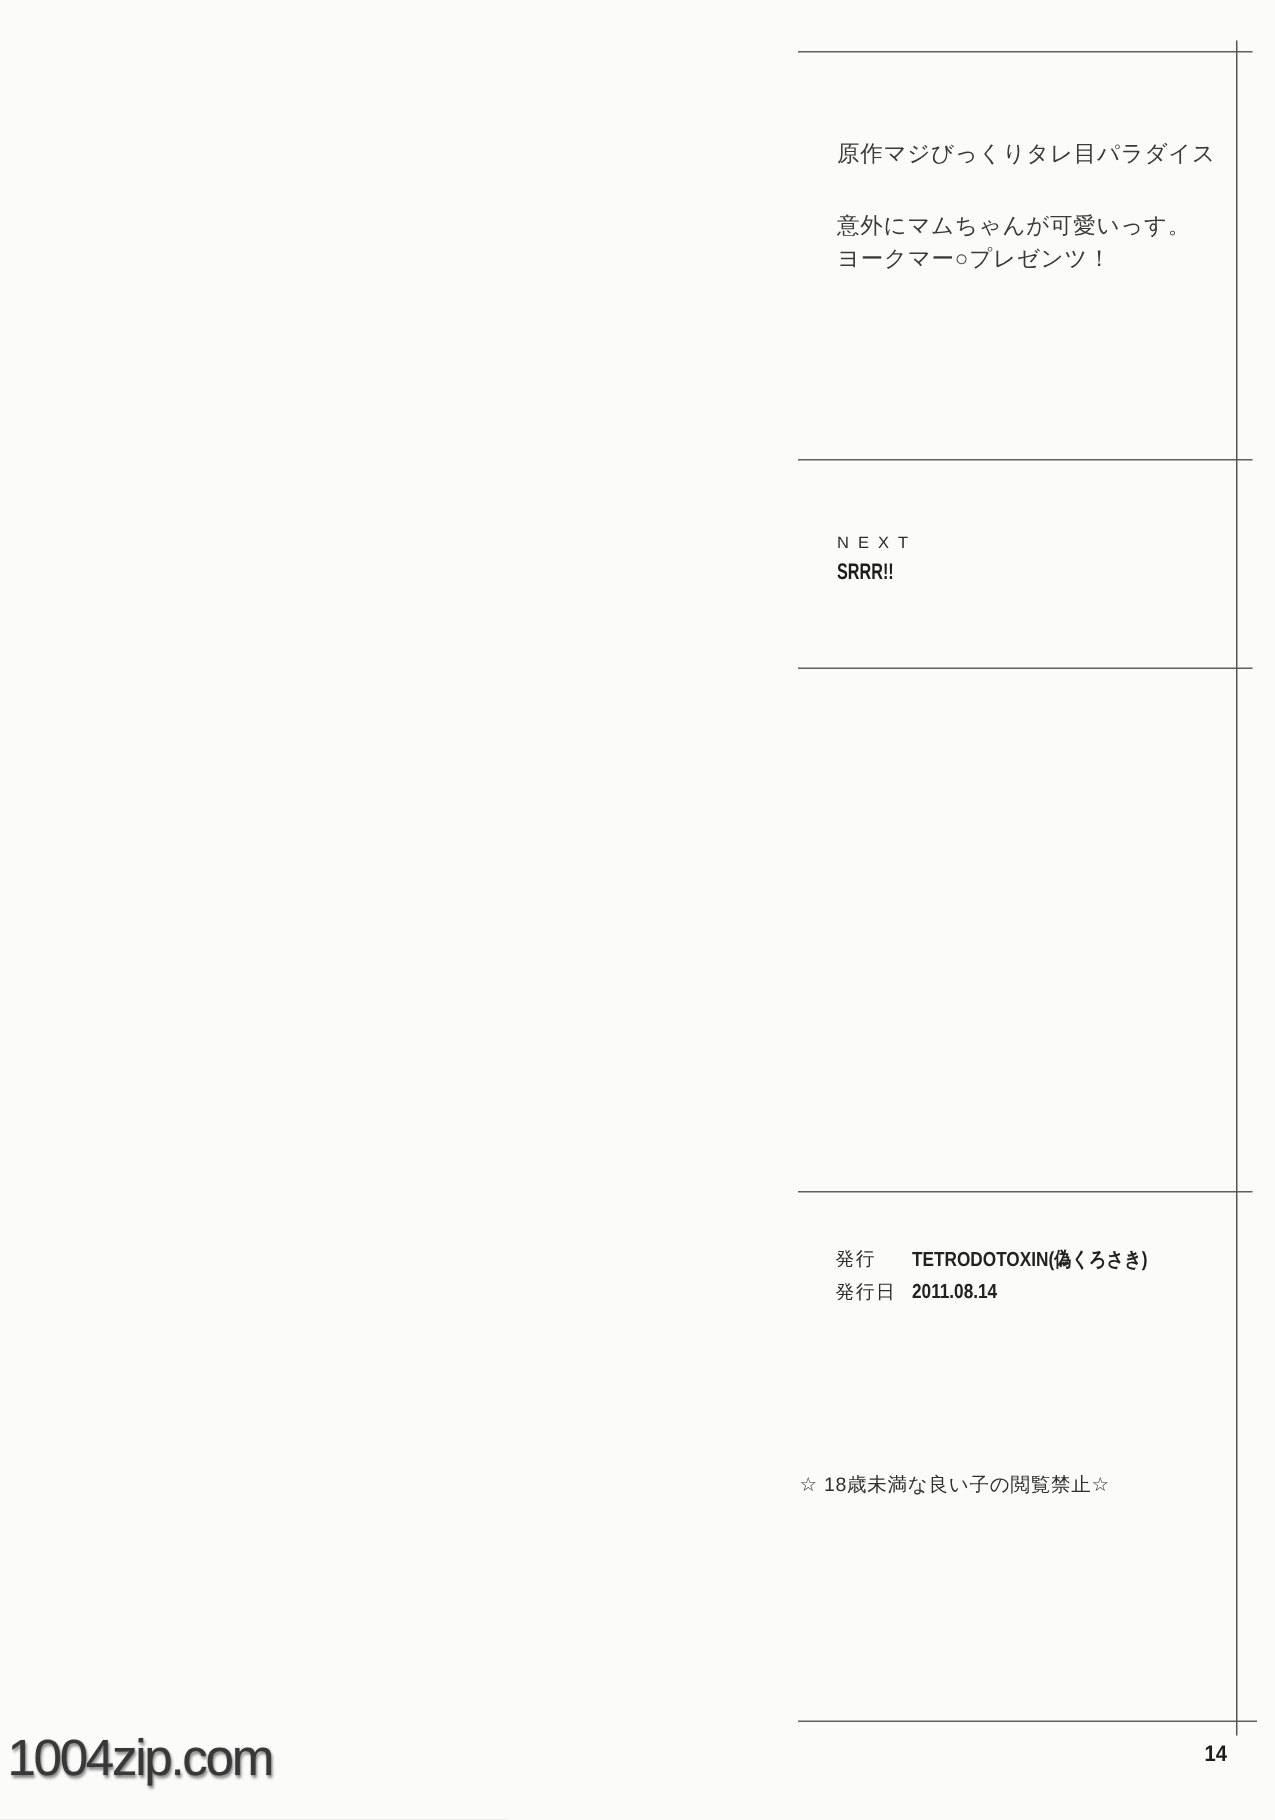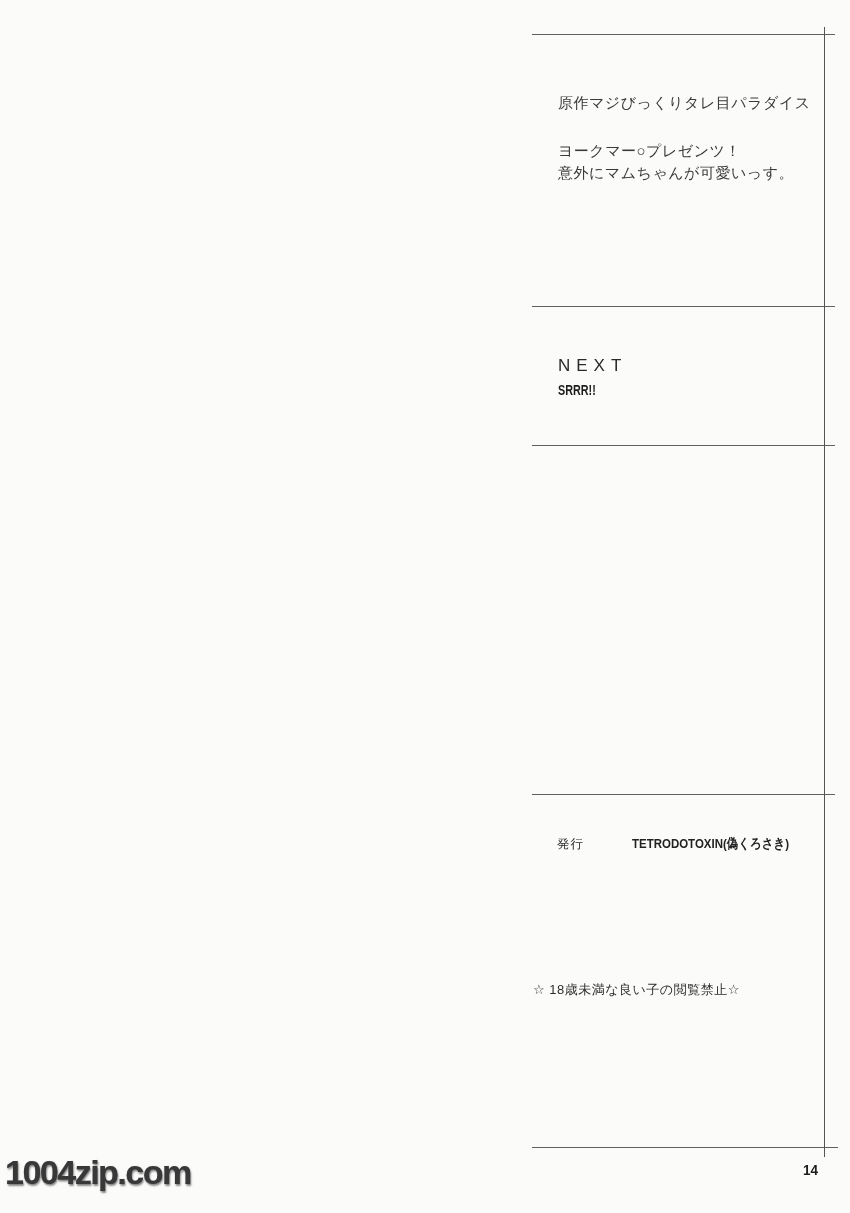--- a/index.html
+++ b/index.html
@@ -33,32 +33,32 @@
     letter-spacing: 0.5px; white-space: nowrap;
   }
   .note23 {
     position: absolute; left: 558px; top: 140px;
     font-size: 15px; line-height: 22px; color: #3a3a3a;
     letter-spacing: 0.5px; white-space: nowrap;
   }
   
   .next-block { position: absolute; left: 558px; top: 356px; }
   .next-label {
-    font-size: 17px; letter-spacing: 6px; color: #2a2a2a;
+    font-size: 11px; letter-spacing: 6px; color: #2a2a2a;
     font-weight: 500;
   }
   .next-title {
     margin-top: 5px;
     font-size: 15px; font-weight: bold; color: #1d1d1d;
     transform: scaleX(0.72); transform-origin: left center;
     letter-spacing: 0px; width: 140px;
   }
   
   .colophon { position: absolute; left: 557px; top: 831px; }
-  .crow { display: flex; align-items: flex-end; height: 21.5px; gap: 24px; }
+  .crow { display: flex; align-items: flex-start; height: 21.5px; }
   .clabel {
     width: 51px; font-size: 12.5px; color: #2e2e2e;
     letter-spacing: 1px; white-space: nowrap; flex: none;
   }
   .cvalue {
     font-size: 13.5px; font-weight: bold; color: #222;
     transform: scaleX(0.85); transform-origin: left center;
     white-space: nowrap;
   }
   .disclaimer {
@@ -71,21 +71,21 @@
     position: absolute; left: 803px; top: 1161px;
     font-size: 15px; font-weight: bold; color: #1d1d1d;
     transform: scaleX(0.9); transform-origin: left center;
   }
   
   .watermark {
     position: absolute; left: 5px; top: 1153px;
     display: flex; align-items: center; white-space: nowrap;
   }
   .wm-site {
-    font-size: 34px; font-weight: bold; letter-spacing: -1.5px;
+    font-size: 34px; font-weight: normal; letter-spacing: -1.5px;
     color: #383838;
     text-shadow: 1px 2px 2px rgba(0,0,0,0.45),
                  -1px -1px 1px rgba(255,255,255,0.65),
                  0 0 1px rgba(0,0,0,0.6);
   }
   .wm-tagline {
     margin-left: 2px;
     font-size: 23px; font-weight: bold; letter-spacing: 0px;
     color: #1c1c30;
     text-shadow:
@@ -104,33 +104,37 @@
 
   <div class="rule rule-h rule-top"></div>
   <div class="rule rule-h rule-two"></div>
   <div class="rule rule-h rule-three"></div>
   <div class="rule rule-h rule-four"></div>
   <div class="rule rule-h rule-bottom"></div>
   <div class="rule rule-v"></div>
 
   <div class="note1">原作マジびっくりタレ目パラダイス</div>
   <div class="note23">
+    <div>意外にマムちゃんが可愛いっす。</div>
     <div>ヨークマー○プレゼンツ！</div>
-    <div>意外にマムちゃんが可愛いっす。</div>
   </div>
 
   <div class="next-block">
     <div class="next-label">NEXT</div>
     <div class="next-title">SRRR!!</div>
   </div>
 
   <div class="colophon">
     <div class="crow">
       <span class="clabel">発行</span>
       <span class="cvalue">TETRODOTOXIN(偽くろさき)</span>
+    </div>
+    <div class="crow">
+      <span class="clabel">発行日</span>
+      <span class="cvalue">2011.08.14</span>
     </div>
   </div>
 
   <div class="disclaimer">☆ 18歳未満な良い子の閲覧禁止☆</div>
 
   <div class="page-num">14</div>
 
   <div class="watermark">
     <span class="wm-site">1004zip.com</span>
   </div>

